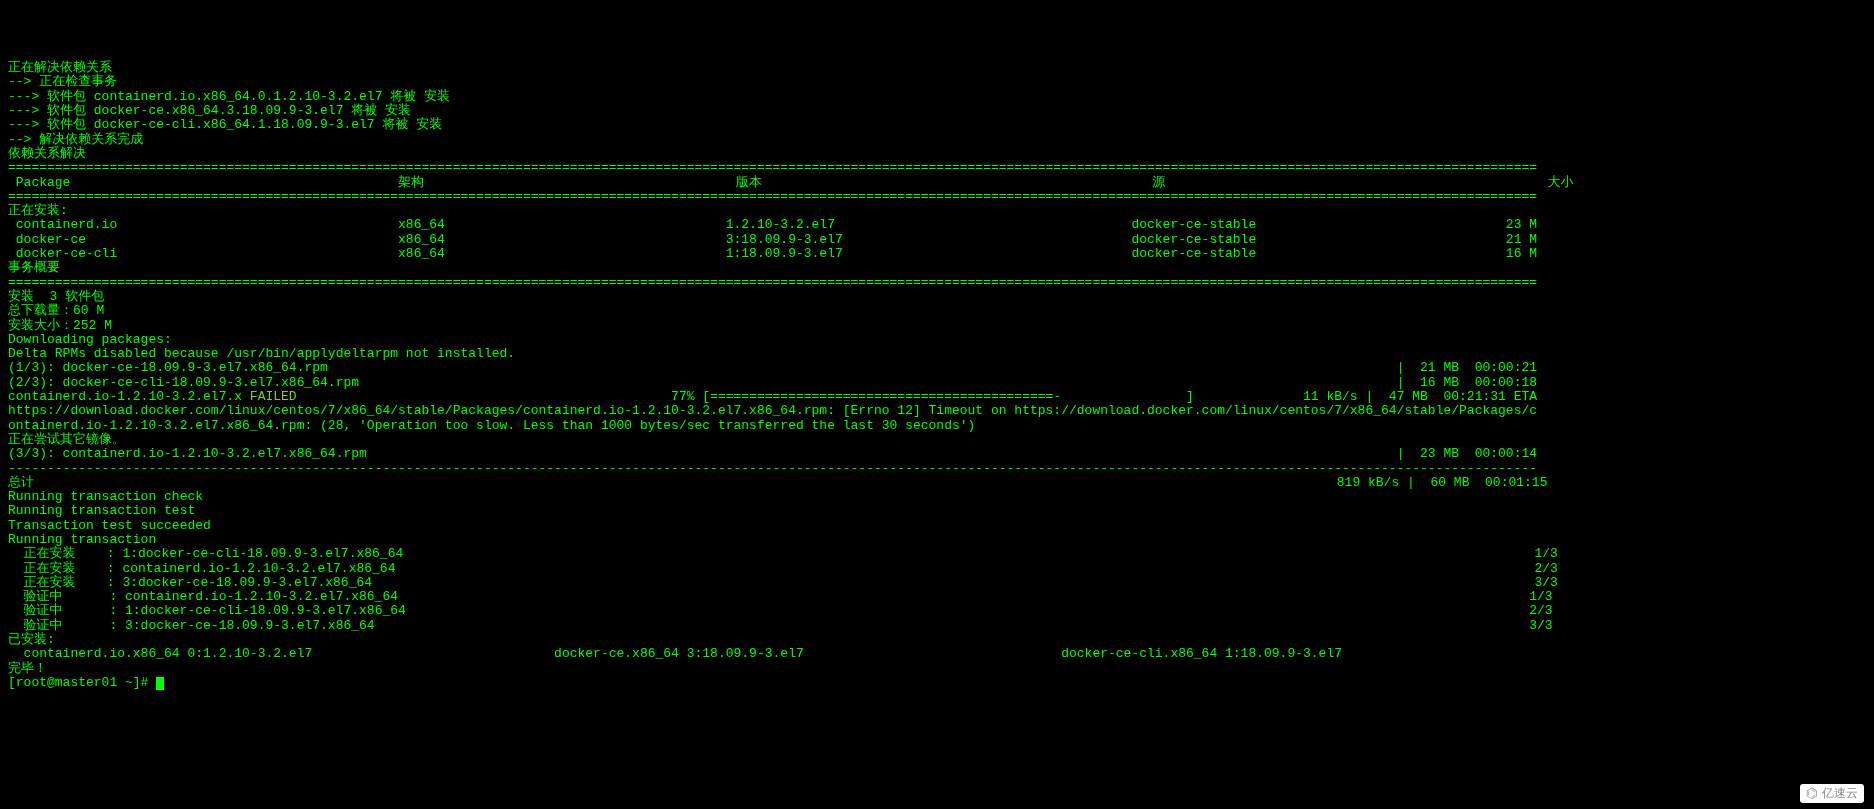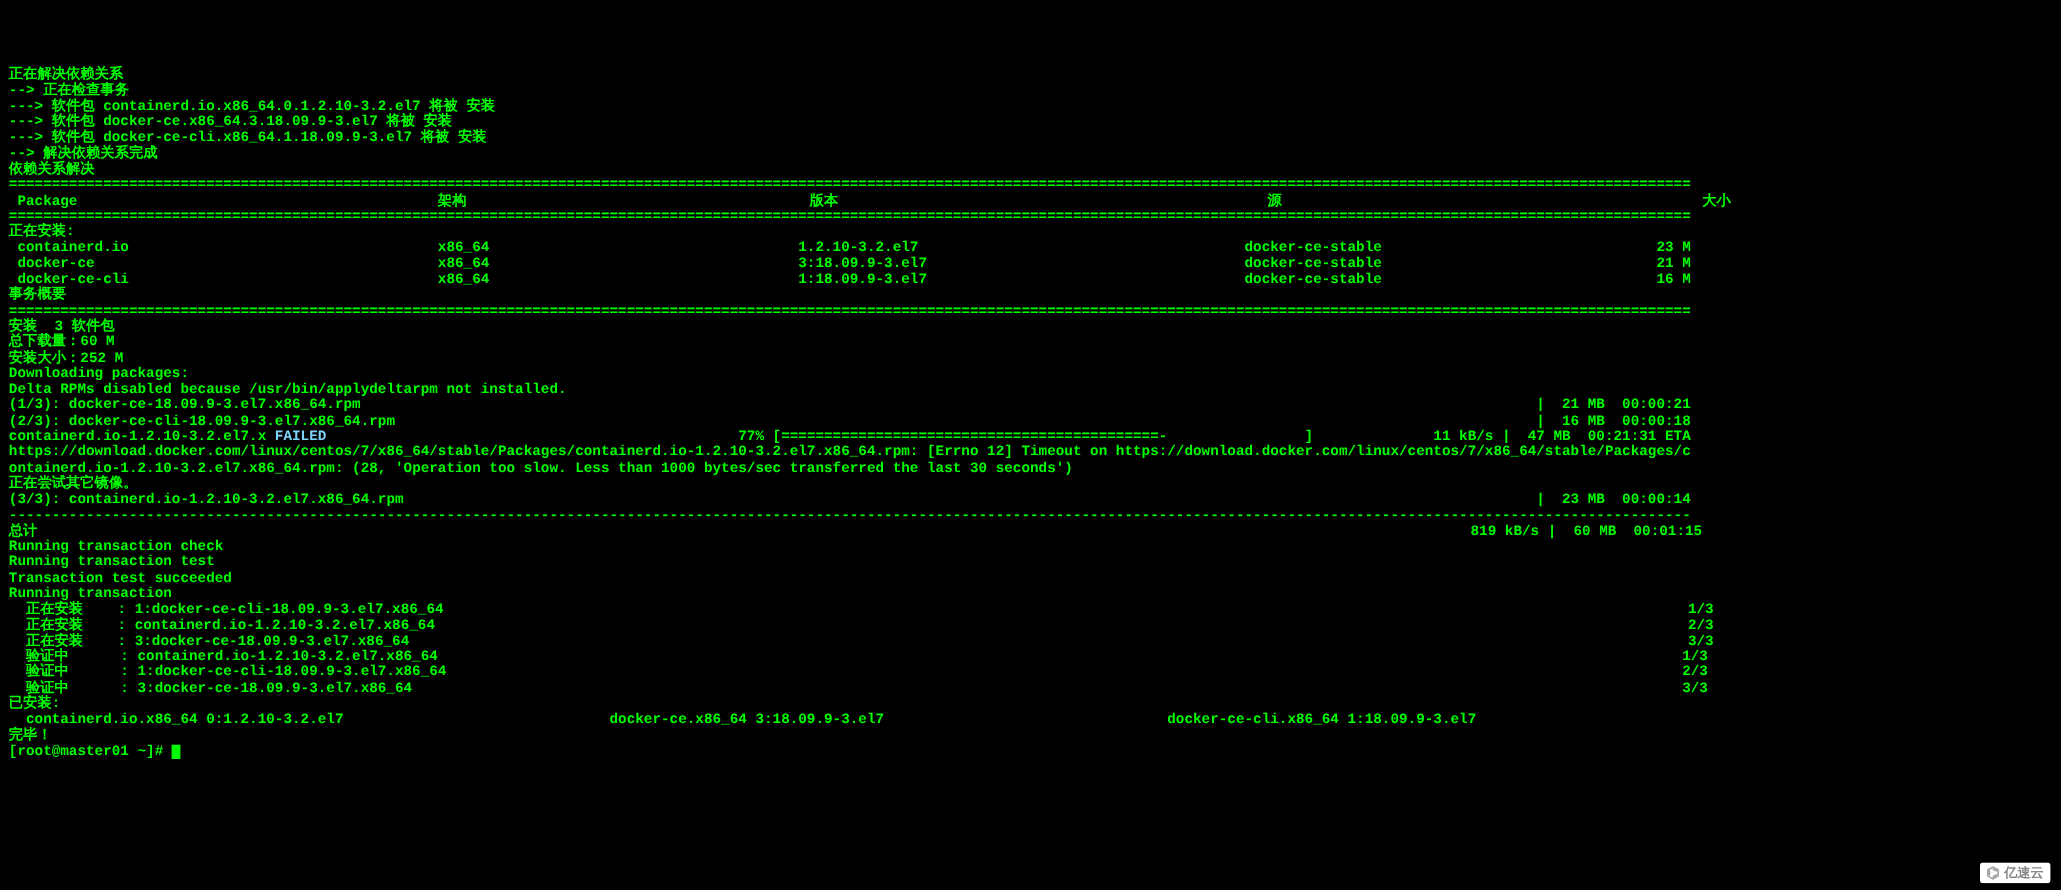--- a/index.html
+++ b/index.html
@@ -1,28 +1,28 @@
 <!DOCTYPE html>
 <html><head>
 <meta charset="utf-8">
 <style>
-  * { margin: 0; padding: 0; box-sizing: border-box; font-weight: bold; }
+  * { margin: 0; padding: 0; box-sizing: border-box; }
   body {
     background: #000;
     color: #00ff00;
     font-family: "Courier New", monospace;
     font-size: 13px;
     line-height: 1.1;
     padding: 4px 8px;
     width: 1874px;
     white-space: pre;
     overflow: hidden;
   }
   .line { white-space: pre; }
-  .red { color: #7dd3fc; }
+  .red { color: #84cc16; }
   .sep-dbl { color: #00ff00; letter-spacing: 0; }
   .sep-dash { color: #00ff00; }
   .cursor {
     display: inline-block;
     width: 8px;
     height: 13px;
     background: #00ff00;
     vertical-align: text-bottom;
   }
   .watermark {

